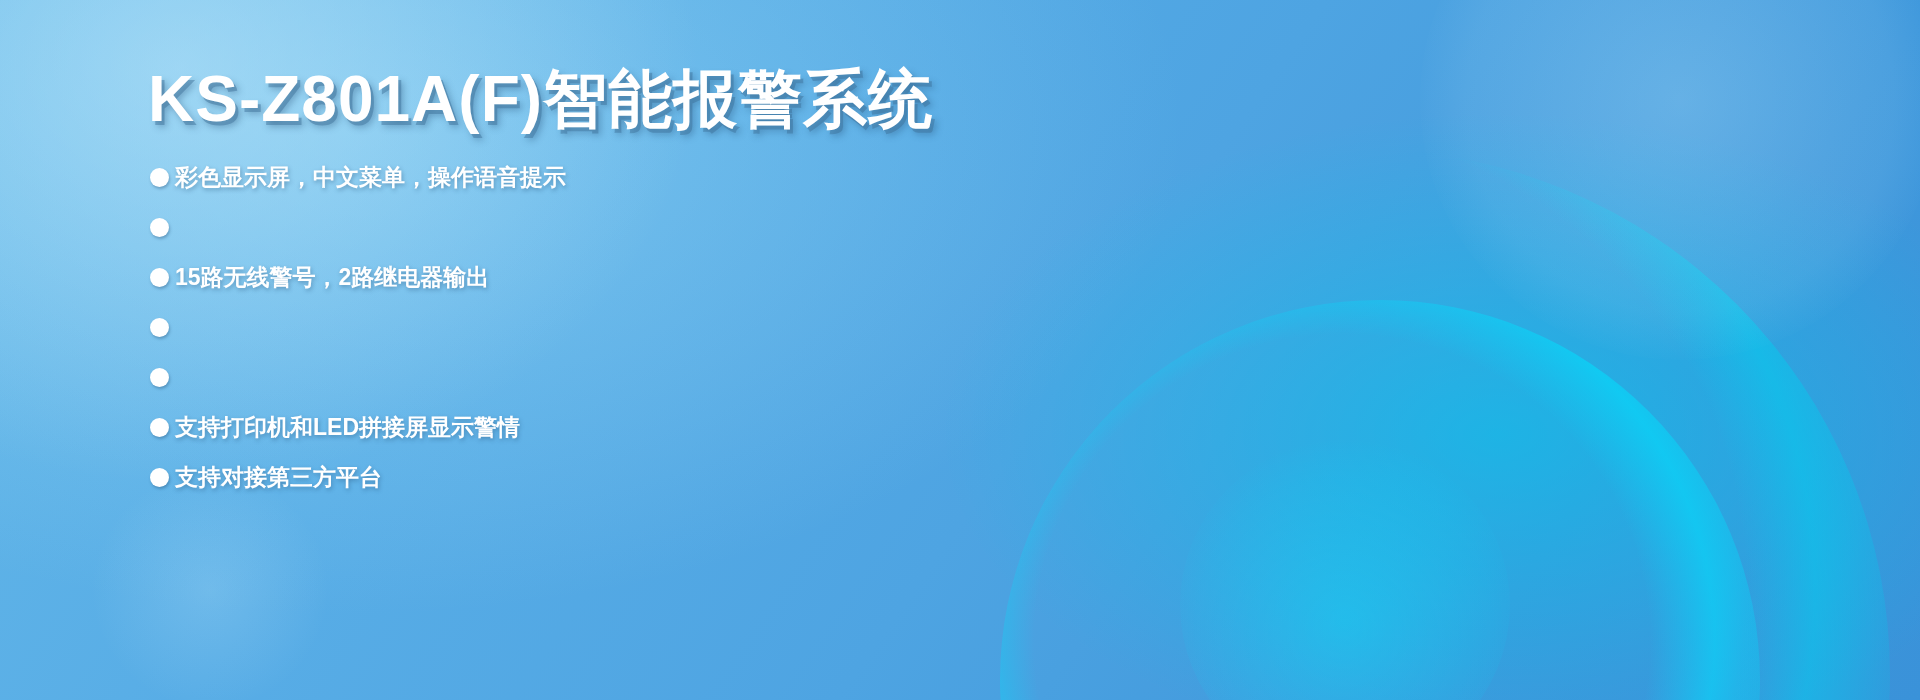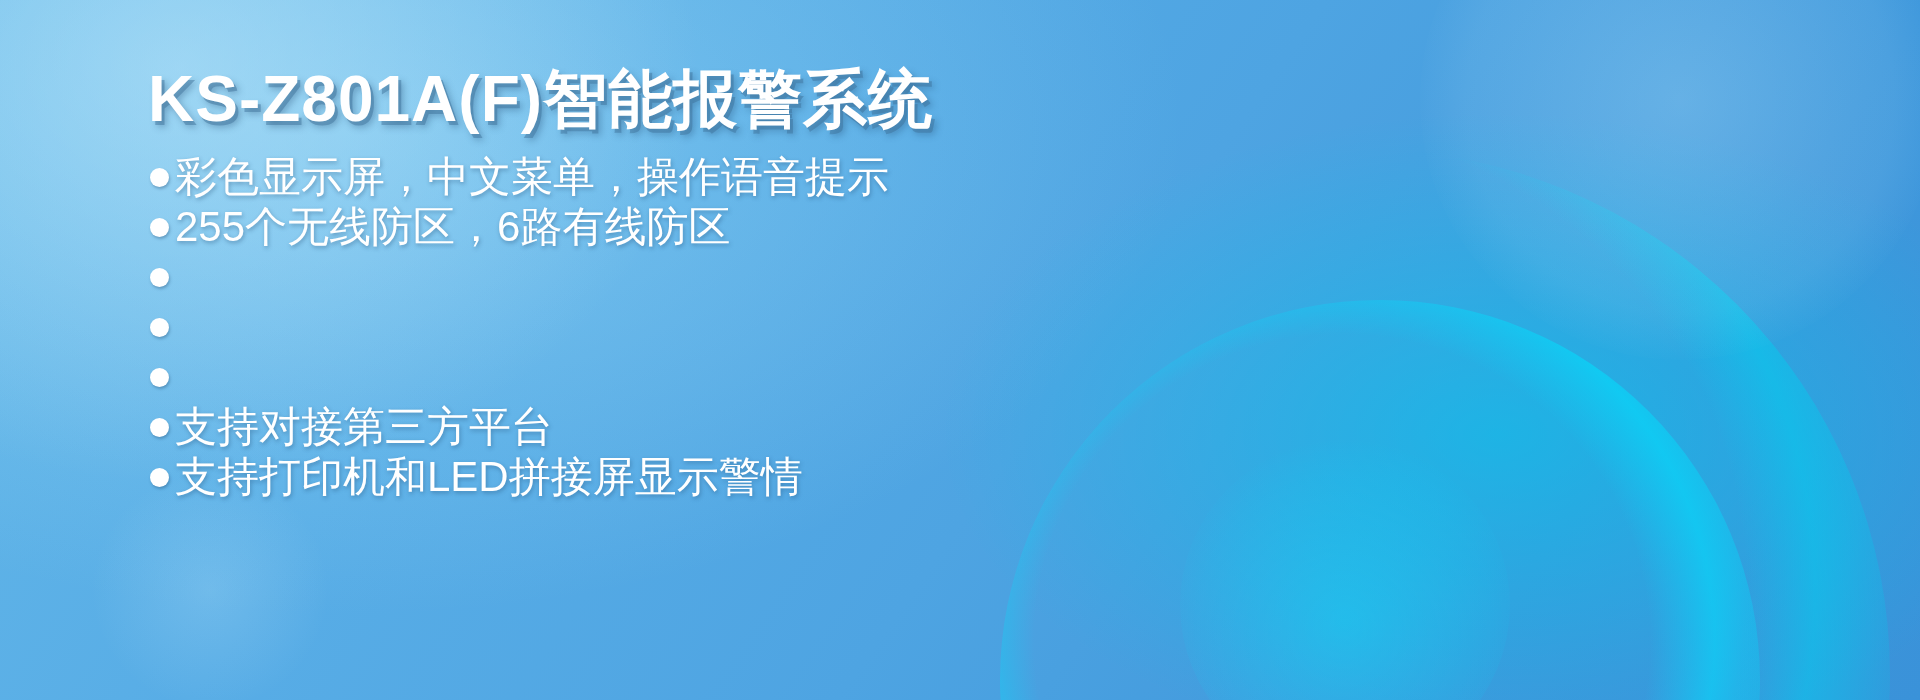--- a/index.html
+++ b/index.html
@@ -48,21 +48,21 @@
     display:flex; align-items:center;
     height:50px; margin-bottom:0px;
     white-space:nowrap;
   }
   .bullet{
     width:19px; height:19px; border-radius:50%;
     background:#ffffff; flex:0 0 auto; margin-right:6px;
     box-shadow:1px 2px 3px rgba(30,70,110,0.35);
   }
   .ftxt{
-    font-size:42px; font-weight:400; color:#ffffff;
+    font-size:23px; font-weight:700; color:#ffffff;
     text-shadow:1px 2px 4px rgba(30,70,110,0.40);
     line-height:1;
   }
 
   
   #device{ position:absolute; left:930px; top:0; width:990px; height:700px; }
 
   
   .ant{ position:absolute; }
 
@@ -87,38 +87,38 @@
   <div id="content">
     <div id="title">KS-Z801A(F)智能报警系统</div>
 
     <ul id="features">
       <li class="feature">
         <span class="bullet"></span>
         <span class="ftxt">彩色显示屏，中文菜单，操作语音提示</span>
       </li>
       <li class="feature">
         <span class="bullet"></span>
-        <span class="ftxt">255个无线防区，6路有线防区</span>
+      </li>
+      <li class="feature">
+        <span class="bullet"></span>
+        <span class="ftxt">15路无线警号，2路继电器输出</span>
       </li>
       <li class="feature">
         <span class="bullet"></span>
       </li>
       <li class="feature">
         <span class="bullet"></span>
       </li>
       <li class="feature">
         <span class="bullet"></span>
+        <span class="ftxt">支持打印机和LED拼接屏显示警情</span>
       </li>
       <li class="feature">
         <span class="bullet"></span>
         <span class="ftxt">支持对接第三方平台</span>
-      </li>
-      <li class="feature">
-        <span class="bullet"></span>
-        <span class="ftxt">支持打印机和LED拼接屏显示警情</span>
       </li>
     </ul>
   </div>
 
   <div id="device">
 
     <div class="ant" id="ant1">
       
       
       

